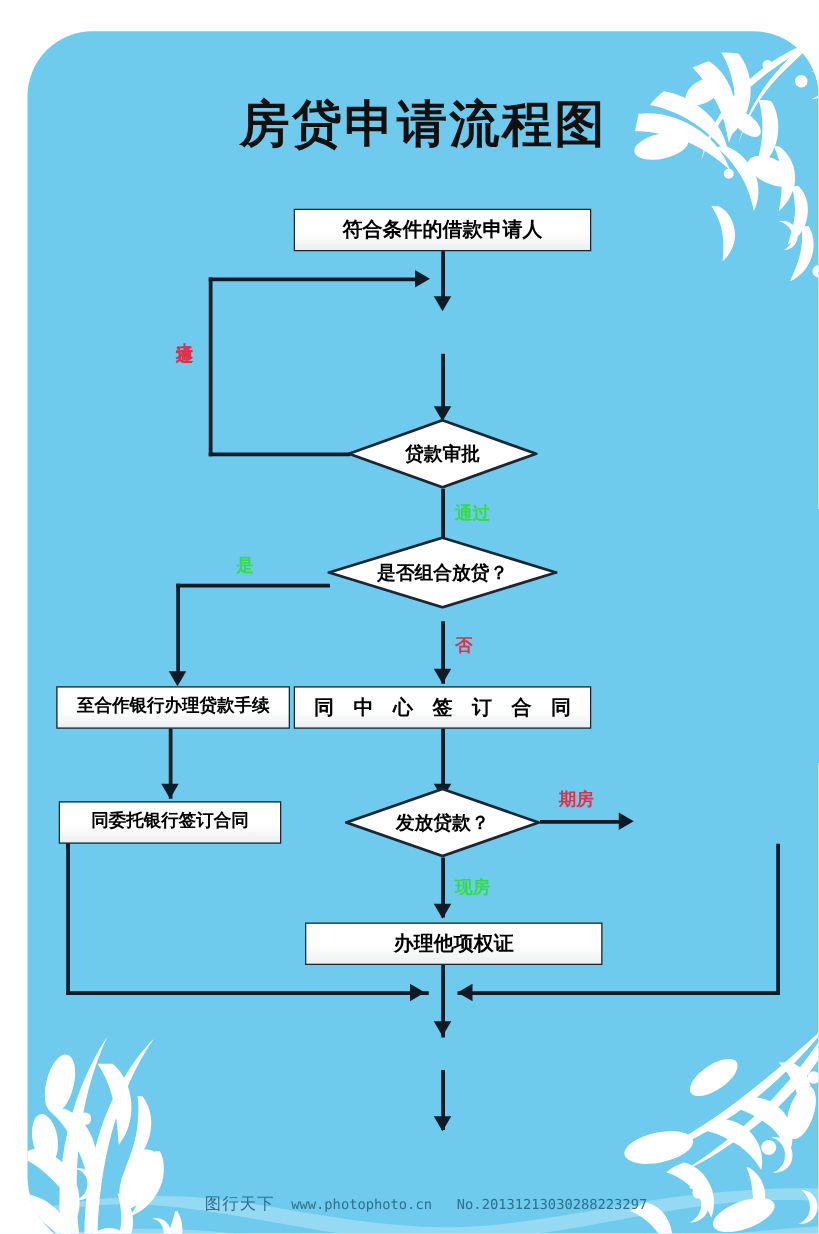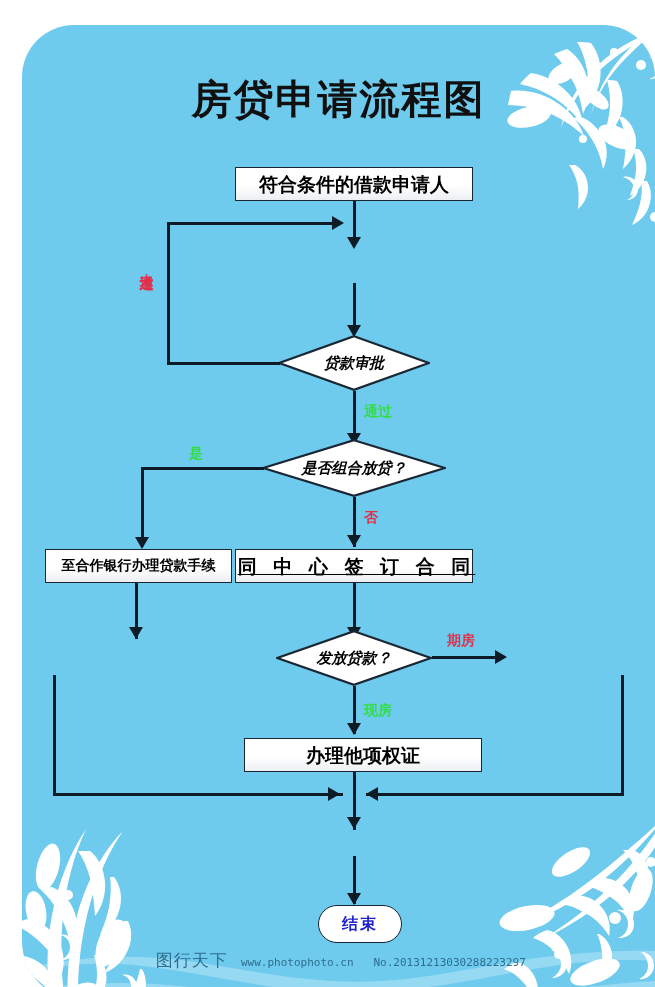--- a/index.html
+++ b/index.html
@@ -66,26 +66,26 @@
   .node {
     position: absolute;
     box-sizing: border-box;
     background: linear-gradient(180deg, #ffffff 0%, #ffffff 55%, #eceff1 100%);
     border: 1.5px solid #1a2733;
     display: flex;
     align-items: center;
     justify-content: center;
     color: #000000;
     font-weight: bold;
-    font-size: 19px;
+    font-size: 16px;
     white-space: pre;
     text-align: center;
     line-height: 1.1;
   }
-  .node.wide-sp { letter-spacing: 5px; text-indent: 5px; text-decoration: underline; }
+  .node.wide-sp { letter-spacing: 5px; text-indent: 5px; }
   .node.sm { font-size: 14px; }
 
   
   .terminator {
     position: absolute;
     box-sizing: border-box;
     background: #ffffff;
     border: 1.5px solid #1a2733;
     border-radius: 22px;
     display: flex;
@@ -93,21 +93,20 @@
     justify-content: center;
     color: #2222cc;
     font-weight: bold;
     font-size: 16px;
     letter-spacing: 2px;
   }
 
   
   .decision {
     position: absolute;
-    font-style: italic;
   }
   .decision .dshape {
     position: absolute;
     inset: 0;
   }
   .decision .dlabel {
     position: absolute;
     inset: 0;
     display: flex;
     align-items: center;
@@ -169,21 +168,21 @@
     bottom: 2px;
     width: 655px;
     text-align: center;
     font-size: 11px;
     color: #2e6e8e;
     font-family: "DejaVu Sans Mono", "Liberation Mono", monospace;
     white-space: pre;
   }
   #footer .wm-cn {
     font-family: "DejaVu Sans", "Liberation Sans", sans-serif;
-    font-size: 17px;
+    font-size: 13px;
     letter-spacing: 1px;
   }
 </style>
 </head>
 <body>
 
 <div id="stage">
 
   <div id="panel">
 
@@ -292,21 +291,21 @@
       <div class="ln h" style="left:145px; top:337px; width:113px;"></div>
       <div class="ln v" style="left:145px; top:197px; height:143px;"></div>
       <div class="ln h" style="left:145px; top:197px; width:168px;"></div>
       <div class="ah right" style="left:310px; top:191px;"></div>
       <div class="elabel vert" style="left:118px; top:238px; color:#e0304a;">未通过</div>
 
       <div class="ln v" style="left:331px; top:366px; height:58px;"></div>
       <div class="ah down" style="left:325px; top:408px;"></div>
       <div class="elabel" style="left:342px; top:379px; color:#33dd44;">通过</div>
 
-      <div class="decision" style="left:240px; top:414px; width:184px; height:58px;text-align:center;">
+      <div class="decision" style="left:240px; top:404px; width:184px; height:58px;text-align:center;">
         <svg class="dshape" viewBox="0 0 184 58" preserveAspectRatio="none">
           <polygon points="92,1.2 182.8,29 92,56.8 1.2,29" fill="#ffffff" stroke="#1a2733" stroke-width="2.2"></polygon>
         </svg>
         <div class="dlabel">是否组合放贷？</div>
       </div>
 
       <div class="ln h" style="left:119px; top:442px; width:123px;"></div>
       <div class="ln v" style="left:119px; top:442px; height:76px;"></div>
       <div class="ah down" style="left:113px; top:512px;"></div>
       <div class="elabel" style="left:167px; top:421px; color:#33dd44;">是</div>
@@ -318,20 +317,21 @@
       <div class="node sm" style="left:23px; top:524px; width:187px; height:34px;">至合作银行办理贷款手续</div>
 
       <div class="node wide-sp" style="left:213px; top:524px; width:238px; height:34px;">同 中 心 签 订 合 同</div>
 
       <div class="ln v" style="left:113px; top:558px; height:56px;"></div>
       <div class="ah down" style="left:107px; top:602px;"></div>
 
       <div class="ln v" style="left:331px; top:558px; height:56px;"></div>
       <div class="ah down" style="left:325px; top:602px;"></div>
 
+      <div class="node sm" style="left:25px; top:616px; width:178px; height:34px;">同委托银行签订合同</div>
 
       <div class="decision" style="left:254px; top:605px; width:156px; height:56px;">
         <svg class="dshape" viewBox="0 0 156 56" preserveAspectRatio="none">
           <polygon points="78,1.2 154.8,28 78,54.8 1.2,28" fill="#ffffff" stroke="#1a2733" stroke-width="2.2"></polygon>
         </svg>
         <div class="dlabel">发放贷款？</div>
       </div>
 
       <div class="ln h" style="left:410px; top:631px; width:68px;"></div>
       <div class="ah right" style="left:473px; top:625px;"></div>
@@ -354,21 +354,20 @@
       <div class="ln h" style="left:344px; top:768px; width:258px;"></div>
       <div class="ah left" style="left:344px; top:762px;"></div>
 
       <div class="ln v" style="left:331px; top:747px; height:58px;"></div>
       <div class="ah down" style="left:325px; top:792px;"></div>
 
 
       <div class="ln v" style="left:331px; top:831px; height:48px;"></div>
       <div class="ah down" style="left:325px; top:868px;"></div>
 
-      <div class="terminator" style="left:296px; top:880px; width:84px; height:38px;">结束</div>
 
     </div>
   </div>
 
   <div id="footer">
     <span class="wm-cn">图行天下</span><span>  </span><span>www.photophoto.cn</span><span>   </span><span>No.20131213030288223297</span>
   </div>
 
 </div>
 

